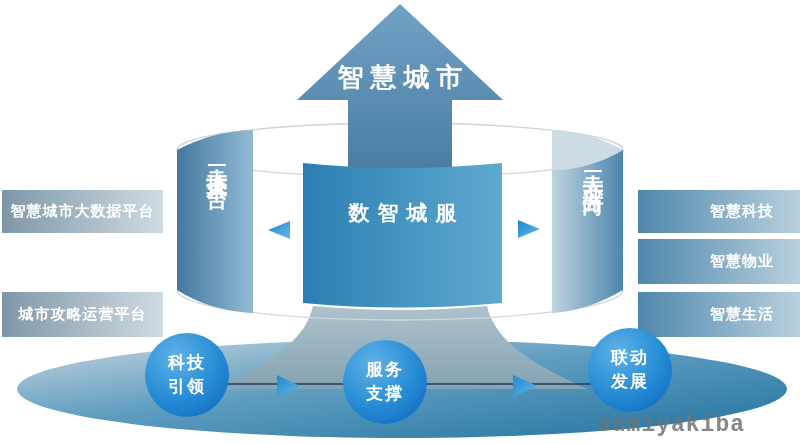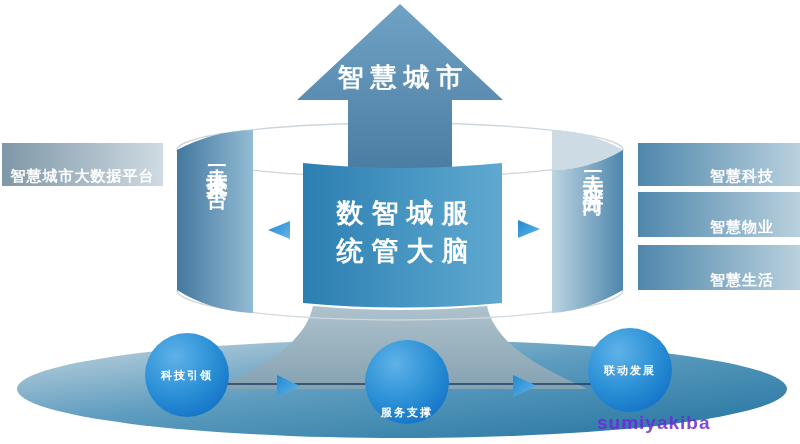--- a/index.html
+++ b/index.html
@@ -3,38 +3,38 @@
 <meta charset="utf-8">
 <style>
   html,body{margin:0;padding:0;background:#fff;}
   #stage{position:relative;width:800px;height:444px;background:#fff;overflow:hidden;
          font-family:"Liberation Sans","DejaVu Sans",sans-serif;}
   #bg-svg{position:absolute;left:0;top:0;}
   .abs{position:absolute;}
   .arrow-label{left:290px;top:60px;width:220px;text-align:center;color:#fff;
     font-size:26px;font-weight:bold;letter-spacing:7px;text-indent:7px;}
   .panel-text{left:303px;top:194px;width:199px;text-align:center;color:#fff;
-    font-size:27px;font-weight:bold;letter-spacing:8px;text-indent:8px;line-height:38px;}
+    font-size:21px;font-weight:bold;letter-spacing:8px;text-indent:8px;line-height:38px;}
   .vlabel{writing-mode:vertical-rl;text-orientation:upright;color:#fff;
     font-size:21px;font-weight:bold;letter-spacing:5px;}
   .vlabel.left{left:203px;top:147px;}
   .vlabel.right{left:579px;top:153px;}
-  .side-box{width:161px;display:flex;align-items:flex-end;justify-content:center;
-    color:#fff;font-size:15px;font-weight:bold;letter-spacing:1px;}
+  .side-box{width:161px;display:flex;align-items:center;justify-content:center;
+    color:#fff;font-size:15px;font-weight:bold;letter-spacing:1px;margin-top:47px;}
   .side-box.l{left:2px;background:linear-gradient(90deg,#7e97a8,#d0dbe2);}
   .side-box.r{left:638px;width:128px;background:linear-gradient(90deg,#4f87ac,#bdd3df);padding-left:40px;}
   .b1{top:143px;height:43px;} .b2{top:192px;height:45px;} .b3{top:245px;height:45px;}
-  .circle{width:84px;height:84px;border-radius:50%;display:flex;flex-direction:row;
-    align-items:center;justify-content:center;color:#fff;font-size:11px;font-weight:bold;
+  .circle{width:84px;height:84px;border-radius:50%;display:flex;flex-direction:column;
+    align-items:center;justify-content:center;color:#fff;font-size:17px;font-weight:bold;
     letter-spacing:2px;line-height:24px;
     background:radial-gradient(circle at 36% 28%,#5fb2e8,#2b90d6 48%,#0f6ec4 88%);}
-  .c1{left:145px;top:333px;} .c2{left:365px;top:340px;align-items:flex-end;} .c3{left:588px;top:328px;}
-  .watermark{left:597px;top:412px;color:#6d28d9;opacity:.85;
-    font-family:Liberation Sans, sans-serif;
-    font-size:19px;font-weight:bold;letter-spacing:1px;}
+  .c1{left:145px;top:333px;} .c2{left:343px;top:340px;} .c3{left:588px;top:328px;}
+  .watermark{left:597px;top:412px;color:#737373;opacity:.85;
+    font-family:Liberation Mono, monospace;
+    font-size:23px;font-weight:bold;letter-spacing:1px;}
 </style>
 </head>
 <body>
 
 <div id="stage">
 
   <svg id="bg-svg" width="800" height="444" viewBox="0 0 800 444">
     <defs>
       <linearGradient id="gradArrow" x1="0" y1="0" x2="0" y2="1">
         <stop offset="0" stop-color="#6fa2c4"></stop>
@@ -91,28 +91,30 @@
     <path d="M 552,170 Q 589,170 623,150 L 623,290 Q 587,311 552,313 Z" fill="url(#gradBandR)"></path>
 
     <polygon points="290,221 268,230 290,239" fill="url(#gradTri)"></polygon>
     <polygon points="518,220 540,229 518,238" fill="url(#gradTri)"></polygon>
   </svg>
 
   <div class="abs arrow-label">智慧城市</div>
 
   <div class="abs panel-text">
     <div>数智城服</div>
-    <div>统管大脑</div>
   </div>
 
   <div class="abs vlabel left">三大技术平台</div>
   <div class="abs vlabel right">三大产业方向</div>
 
   <div class="abs side-box l b1">
     <span>智慧城市大数据平台</span>
+  </div>
+  <div class="abs side-box l b3">
+    <span>城市攻略运营平台</span>
   </div>
 
   <div class="abs side-box r b1">
     <span>智慧科技</span>
   </div>
   <div class="abs side-box r b3">
     <span>智慧生活</span>
   </div>
   <div class="abs side-box r b2">
     <span>智慧物业</span>

